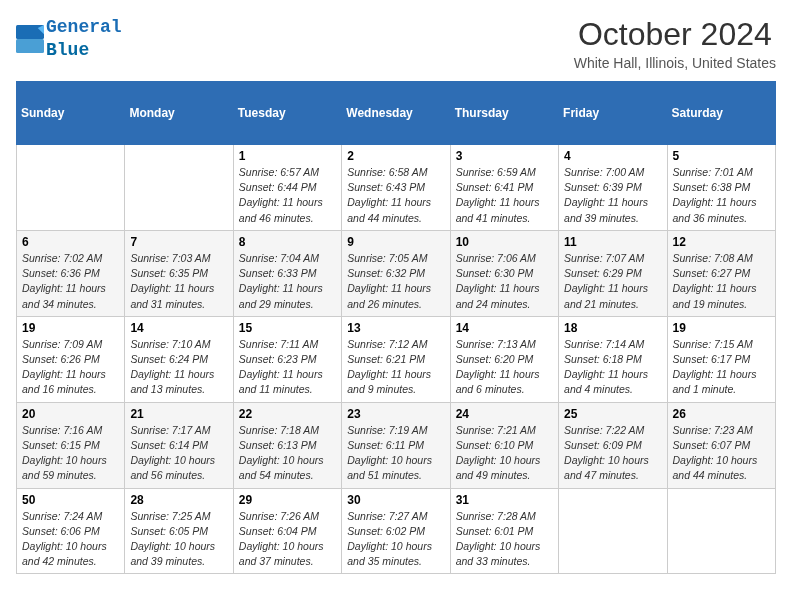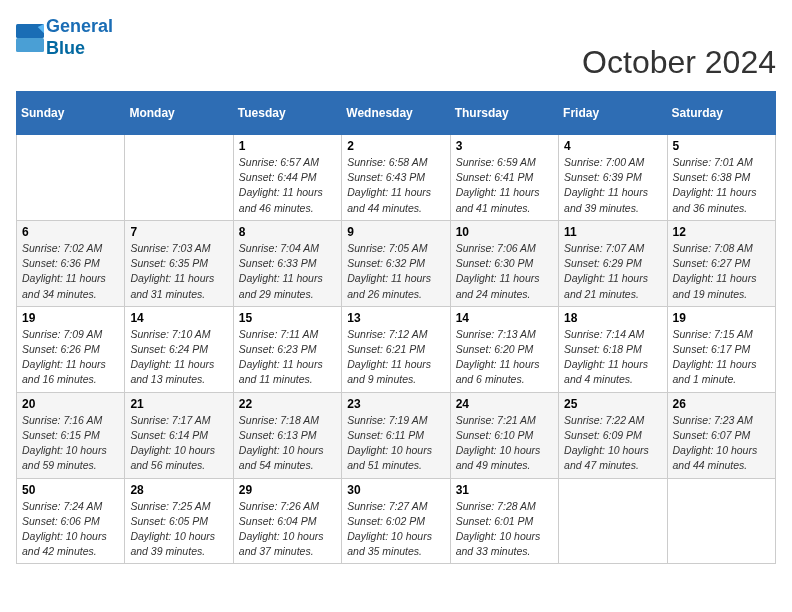--- a/index.html
+++ b/index.html
@@ -21,49 +21,49 @@
       align-items: center;
     }
     .logo-text {
       font-size: 18px;
       font-weight: bold;
       color: #333;
       line-height: 1.2;
     }
     .logo-text span {
       color: #1a6db5;
+      font-family: Liberation Mono, monospace;
     }
     .logo-icon {
       width: 28px;
       height: 28px;
       margin-right: 2px;
     }
     .title-section {
       text-align: center;
-      margin-top: 28px;
     }
     .month-title {
       font-size: 32px;
       font-weight: normal;
       color: #333;
     }
     .location-title {
       font-size: 14px;
       color: #555;
       margin-top: 2px;
     }
     .calendar-table {
       width: 100%;
       border-collapse: collapse;
       font-size: 11px;
     }
     .calendar-table th {
       background-color: #2e6db4;
       color: #fff;
-      padding: 14px 4px;
+      padding: 24px 4px;
       text-align: left;
       font-size: 12px;
       font-weight: bold;
       border: 1px solid #2e6db4;
     }
     .calendar-table td {
       vertical-align: top;
       padding: 4px 5px;
       border: 1px solid #ccc;
       width: 108px;
@@ -102,20 +102,21 @@
       <rect x="0" y="18" width="36" height="18" rx="2" fill="#4a9fd5"></rect>
       <polygon points="28,4 36,0 36,12" fill="#5bb8f5"></polygon>
     </svg>
     <div class="logo-text">
       <div><span>General</span></div>
       <div><span style="color:#0369a1">Blue</span></div>
     </div>
   </div>
   <div class="title-section">
     <div class="month-title">October 2024</div>
+    <div class="location-title">White Hall, Illinois, United States</div>
   </div>
 </div>
 
 <table class="calendar-table">
   <thead>
     <tr>
     <th>Sunday</th>
         <th>Monday</th>
         <th>Tuesday</th>
         <th>Wednesday</th>

